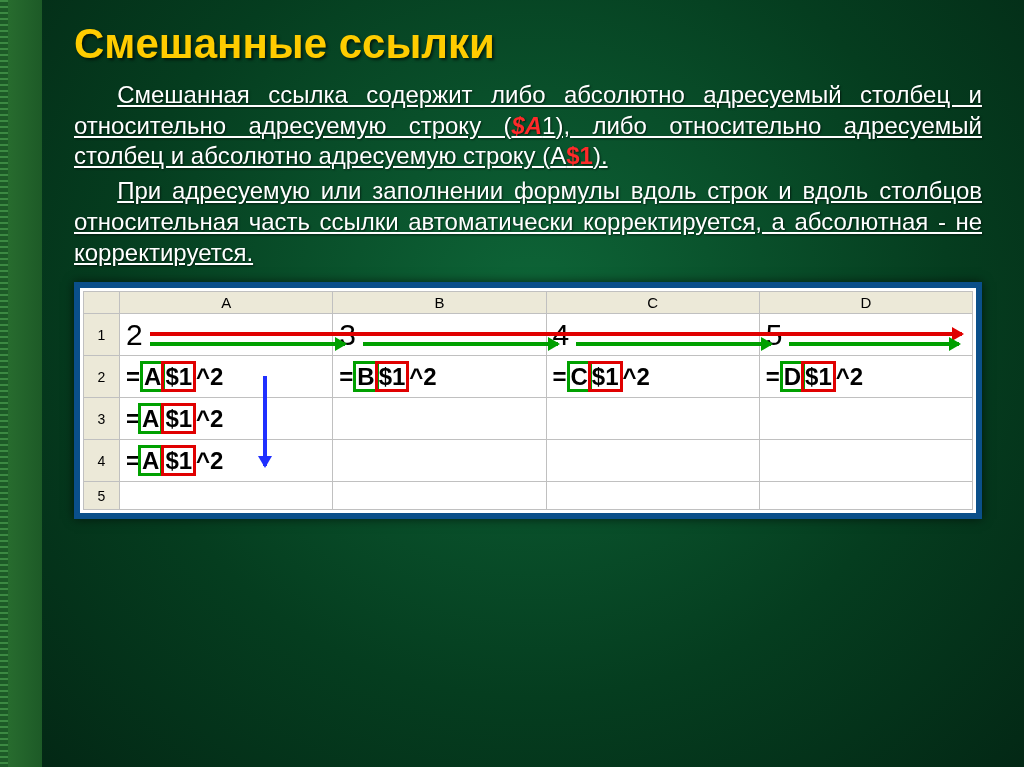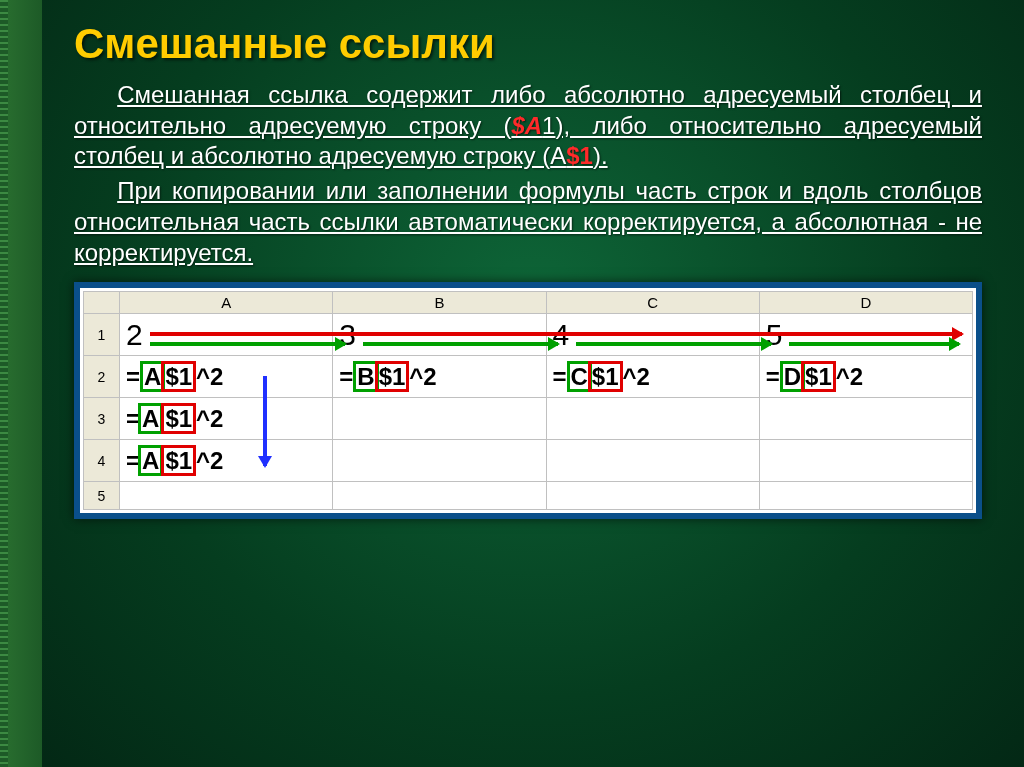--- a/index.html
+++ b/index.html
@@ -144,21 +144,21 @@
   <div class="stripes"></div>
 </div>
 
 <div class="content">
   <h1>Смешанные ссылки</h1>
 
   <p class="para">
     <span>Смешанная ссылка содержит либо абсолютно адресуемый столбец и относительно адресуемую строку (</span><span class="ref-a">$A</span><span class="plain">1</span><span>), либо относительно адресуемый столбец и абсолютно адресуемую строку (</span><span class="plain">A</span><span class="ref-a2">$1</span><span>).</span>
   </p>
 
-  <p class="para">При копировании или заполнении формулы часть строк и вдоль столбцов относительная часть ссылки автоматически корректируется, а абсолютная - не корректируется.</p>
+  <p class="para">При адресуемую или заполнении формулы вдоль строк и вдоль столбцов относительная часть ссылки автоматически корректируется, а абсолютная - не корректируется.</p>
 
   <div class="sheet-wrap" style="position:relative;">
     <table class="sheet">
       <colgroup>
         <col style="width:36px">
         <col style="width:213px">
         <col style="width:213px">
         <col style="width:213px">
         <col style="width:213px">
       </colgroup>

